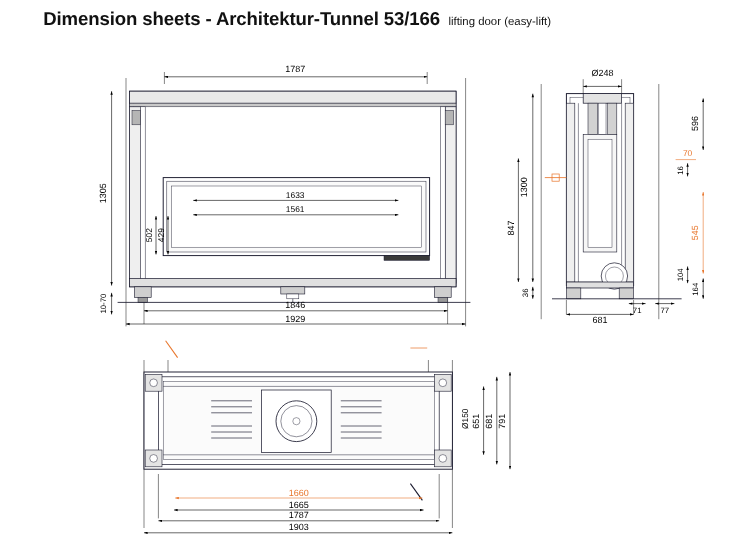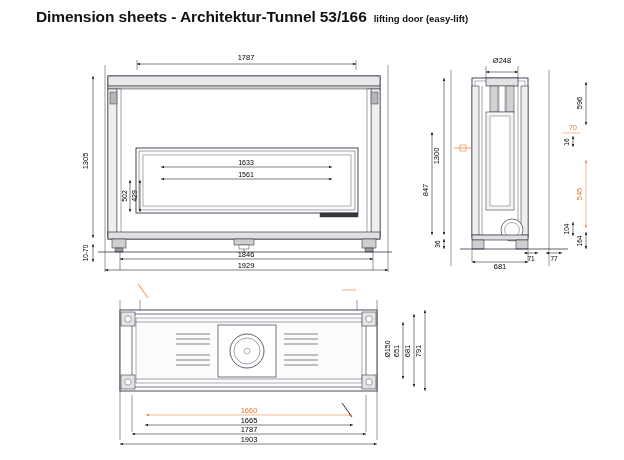--- a/index.html
+++ b/index.html
@@ -31,21 +31,21 @@
     white-space: nowrap;
   }
   .title-main {
     font-size: 15.5px;
     font-weight: bold;
     color: #111;
     letter-spacing: -0.1px;
   }
   .title-sub {
     font-size: 9.5px;
-    font-weight: bold;
+    font-weight: normal;
     color: #111;
   }
 
   
   .canvas {
     position: absolute;
     left: 0; top: 0;
     width: 624px;
     height: 460px;
     padding-left: 20px;

